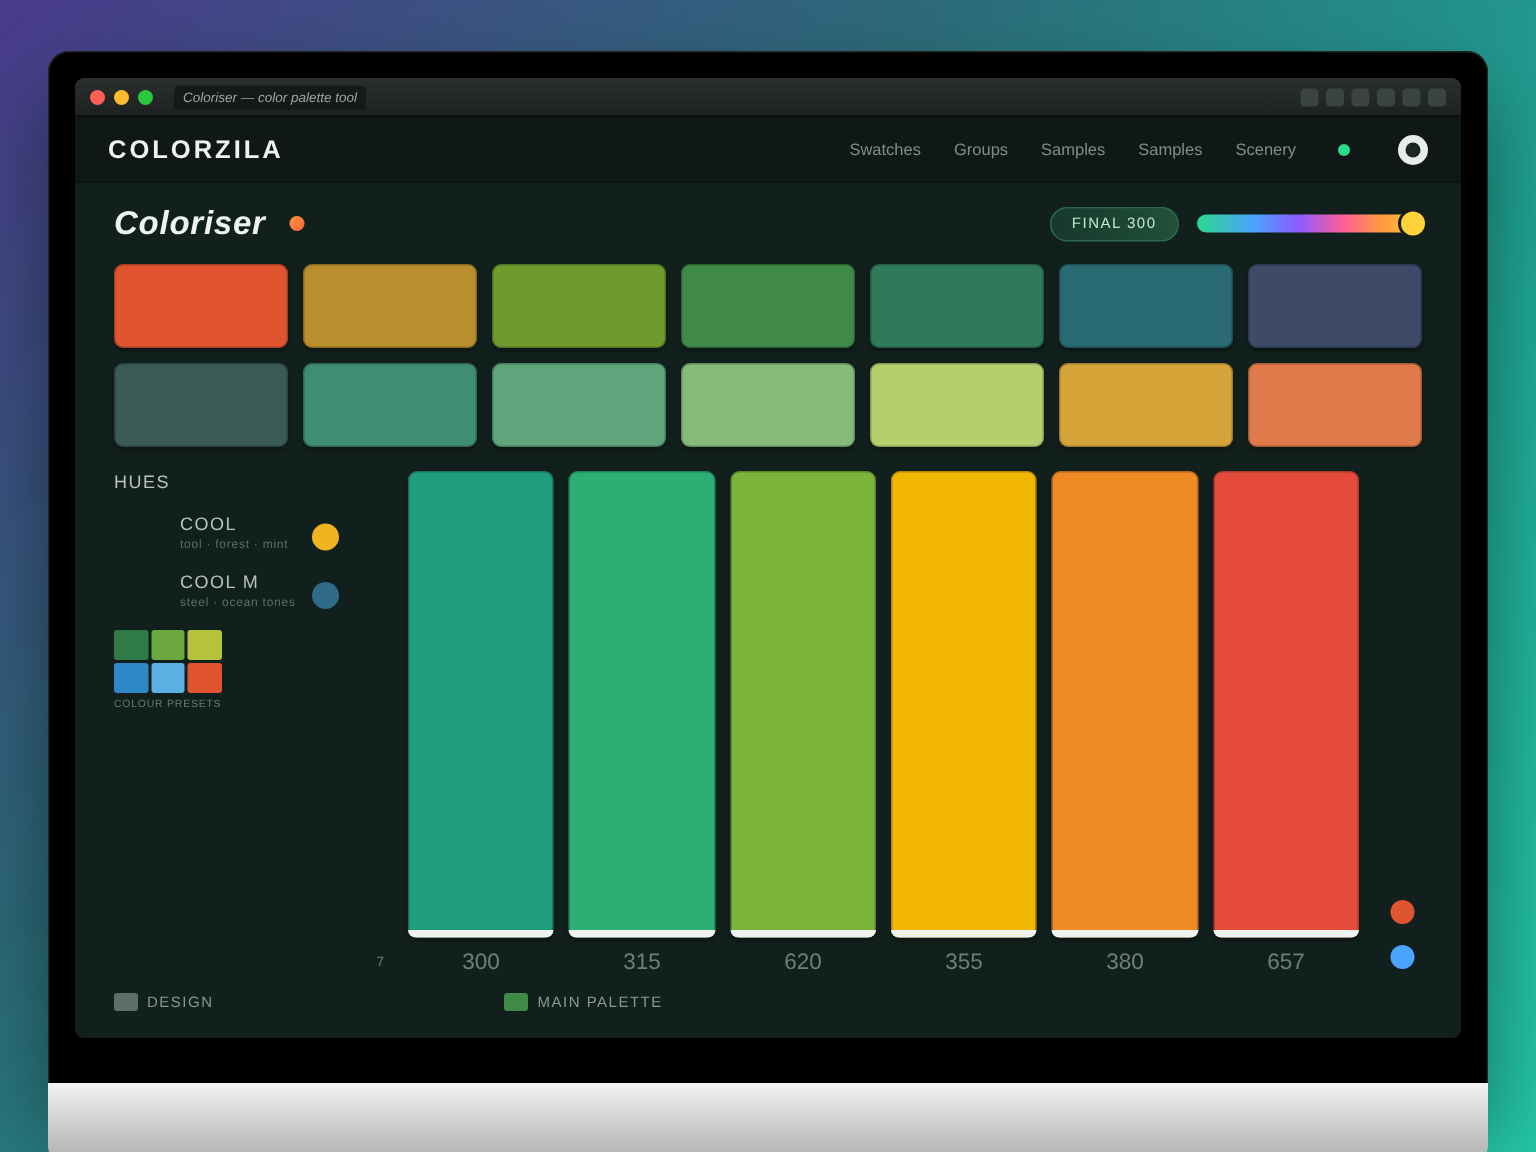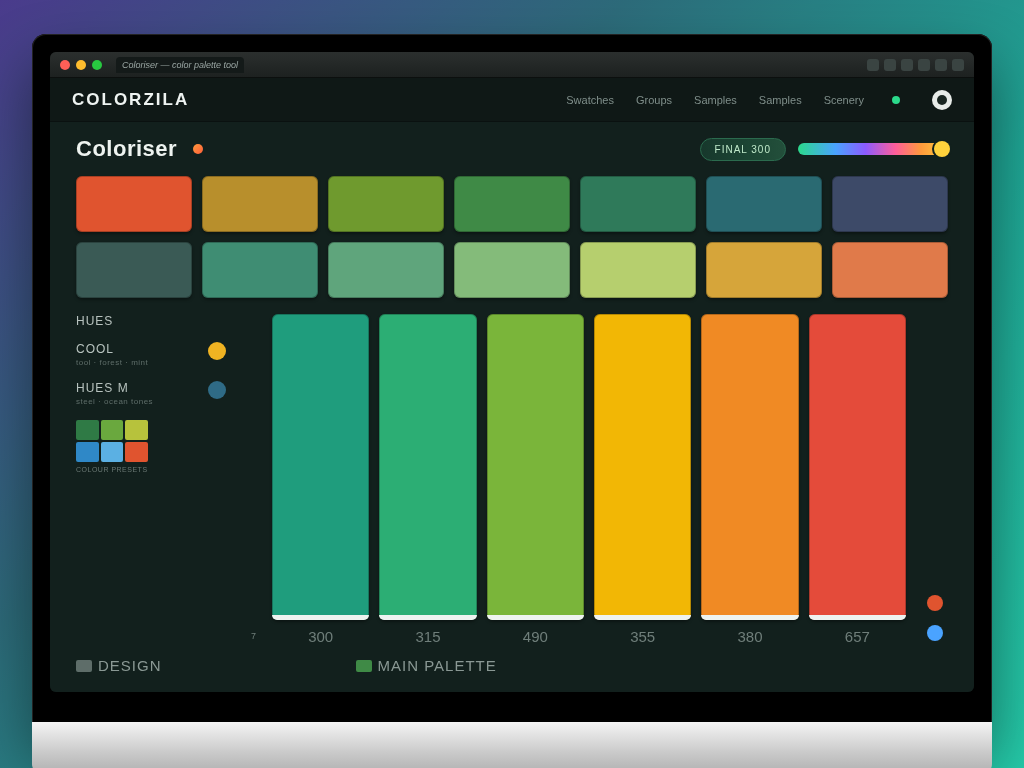--- a/index.html
+++ b/index.html
@@ -58,21 +58,21 @@
   .nav { margin-left:auto; display:flex; gap:22px; }
   .nav a { color:#7f8e8a; font-size:11px; text-decoration:none; cursor:pointer; }
   .account-dot { width:20px;height:20px;border-radius:50%;background:#e8ece9;margin-left:10px; position:relative; cursor:pointer; }
   .account-dot::before{content:"";position:absolute;inset:5px;border-radius:50%;background:#1a2622}
   .status-dot { width:8px;height:8px;border-radius:50%;background:#2bd98b;margin-left:6px; }
 
   
   .app-body { flex:1; padding:14px 26px 18px 26px; display:flex; flex-direction:column; color:#cfd8d4; overflow:hidden; background:#12201d; }
 
   .title-row { display:flex; align-items:center; }
-  .page-title { font-size:22px; font-weight:700; color:#eef3f0; letter-spacing:.5px; display:flex; align-items:center; gap:16px; }
+  .page-title { font-size:22px; font-weight:700; color:#eef3f0; letter-spacing:.5px; display:flex; align-items:center; gap:16px;font-style:italic; }
   .page-title .dot { width:10px;height:10px;border-radius:50%;background:linear-gradient(135deg,#ff9a3c,#ff5e3a); display:inline-block; }
 
   .badge-area { margin-left:auto; display:flex; align-items:center; gap:12px; }
   .pill {
     font-size:10px; letter-spacing:1px; color:#bfe9c9;
     padding:5px 14px; border:1px solid #2b6b4e; border-radius:20px;
     background:linear-gradient(90deg,#17382c,#1c4634 60%,#234f3b);
     text-align:center;
   }
   .spectrum { width:150px;height:12px;border-radius:7px;
@@ -83,39 +83,39 @@
 
   
   .grid-top { margin-top:14px; display:grid; grid-template-columns:repeat(7,1fr); gap:10px; }
   .grid-mid { margin-top:10px; display:grid; grid-template-columns:repeat(7,1fr); gap:10px; }
   .sw { height:56px; border-radius:6px; box-shadow:inset 0 0 0 1px rgba(0,0,0,.25),0 2px 3px rgba(0,0,0,.35); cursor:pointer; }
 
   
   .lower { margin-top:16px; display:flex; gap:16px; flex:1; min-height:0; }
   .side { width:150px; display:flex; flex-direction:column; gap:14px; font-size:10px; color:#8a9894; }
   .side .lbl { color:#b8c3bf; font-size:12px; letter-spacing:1px; }
-  .side-row { display:flex; align-items:flex-start; gap:0; }
+  .side-row { display:flex; align-items:flex-end; gap:0;margin-left:44px; }
   .side-row .ball { width:18px;height:18px;border-radius:50%; cursor:pointer; }
   .side-sub { color:#5e6d69; font-size:8px; margin-top:2px; letter-spacing:.5px }
   .mini-grid { margin-top:auto; display:grid; grid-template-columns:repeat(3,1fr); gap:2px; width:72px; }
   .mini-grid div { height:20px; border-radius:2px; cursor:pointer; }
   .mini-cap { margin-top:4px; font-size:7px; color:#6a7874; letter-spacing:.5px }
 
   .tall-wrap { flex:1; display:flex; flex-direction:column; }
   .tall-grid { flex:1; display:grid; grid-template-columns:repeat(6,1fr); gap:10px; }
   .tall { border-radius:6px; box-shadow:inset 0 0 0 1px rgba(0,0,0,.25),0 2px 3px rgba(0,0,0,.35); position:relative; cursor:pointer; }
   .tall::after{content:"";position:absolute;left:0;right:0;bottom:0;height:5px;background:#eef3f0;border-radius:0 0 6px 6px}
   .axis { display:grid; grid-template-columns:repeat(6,1fr); gap:10px; margin-top:8px; }
   .axis span { text-align:center; font-size:15px; color:#6f7e7a; }
 
   .right-dots { width:26px; display:flex; flex-direction:column; justify-content:flex-end; gap:14px; align-items:center; padding-bottom:4px; }
   .right-dots div { width:16px;height:16px;border-radius:50%; cursor:pointer; }
 
   
-  .footer { margin-top:12px; display:flex; align-items:flex-end; gap:24px; font-size:15px; color:#8a9894; letter-spacing:1px; }
+  .footer { margin-top:12px; display:flex; align-items:flex-end; gap:24px; font-size:10px; color:#8a9894; letter-spacing:1px; }
   .leg { display:flex; align-items:center; gap:6px; cursor:default; }
   .leg .chip { width:16px;height:12px;border-radius:2px; }
   .axis-left { width:14px; text-align:right; font-size:9px; color:#6f7e7a; align-self:flex-end; padding-bottom:4px; }
 
   
   [data-bg] { background: var(--c); }
 </style>
 </head>
 <body>
 
@@ -195,21 +195,21 @@
           <div class="side-row">
             <div>
               <div class="lbl">COOL</div>
               <div class="side-sub">tool · forest · mint</div>
             </div>
             <span class="ball" data-bg="" style="margin-left: auto; --c: #f0b322; background: rgb(240, 179, 34);"></span>
           </div>
 
           <div class="side-row">
             <div>
-              <div class="lbl">HUES M</div>
+              <div class="lbl">COOL M</div>
               <div class="side-sub">steel · ocean tones</div>
             </div>
             <span class="ball" data-bg="" style="margin-left: auto; --c: #2f6b86; background: rgb(47, 107, 134);"></span>
           </div>
 
           <div>
             <div class="mini-grid">
               <div data-bg="" style="--c: #2f7a45; background: rgb(47, 122, 69);"></div>
               <div data-bg="" style="--c: #6aa83e; background: rgb(106, 168, 62);"></div>
               <div data-bg="" style="--c: #b7c23c; background: rgb(183, 194, 60);"></div>
@@ -228,21 +228,21 @@
             <div class="tall" data-bg="" style="--c: #1f9d7d; background: rgb(31, 157, 125);"></div>
             <div class="tall" data-bg="" style="--c: #2cae74; background: rgb(44, 174, 116);"></div>
             <div class="tall" data-bg="" style="--c: #7ab53a; background: rgb(122, 181, 58);"></div>
             <div class="tall" data-bg="" style="--c: #f2b705; background: rgb(242, 183, 5);"></div>
             <div class="tall" data-bg="" style="--c: #f08a24; background: rgb(240, 138, 36);"></div>
             <div class="tall" data-bg="" style="--c: #e44b3a; background: rgb(228, 75, 58);"></div>
           </div>
           <div class="axis">
             <span>300</span>
             <span>315</span>
-            <span>490</span>
+            <span>620</span>
             <span>355</span>
             <span>380</span>
             <span>657</span>
           </div>
         </div>
 
         <div class="right-dots">
           <div data-bg="" style="--c: #e0542f; background: rgb(224, 84, 47);"></div>
           <div data-bg="" style="--c: #4aa3ff; background: rgb(74, 163, 255);"></div>
         </div>

